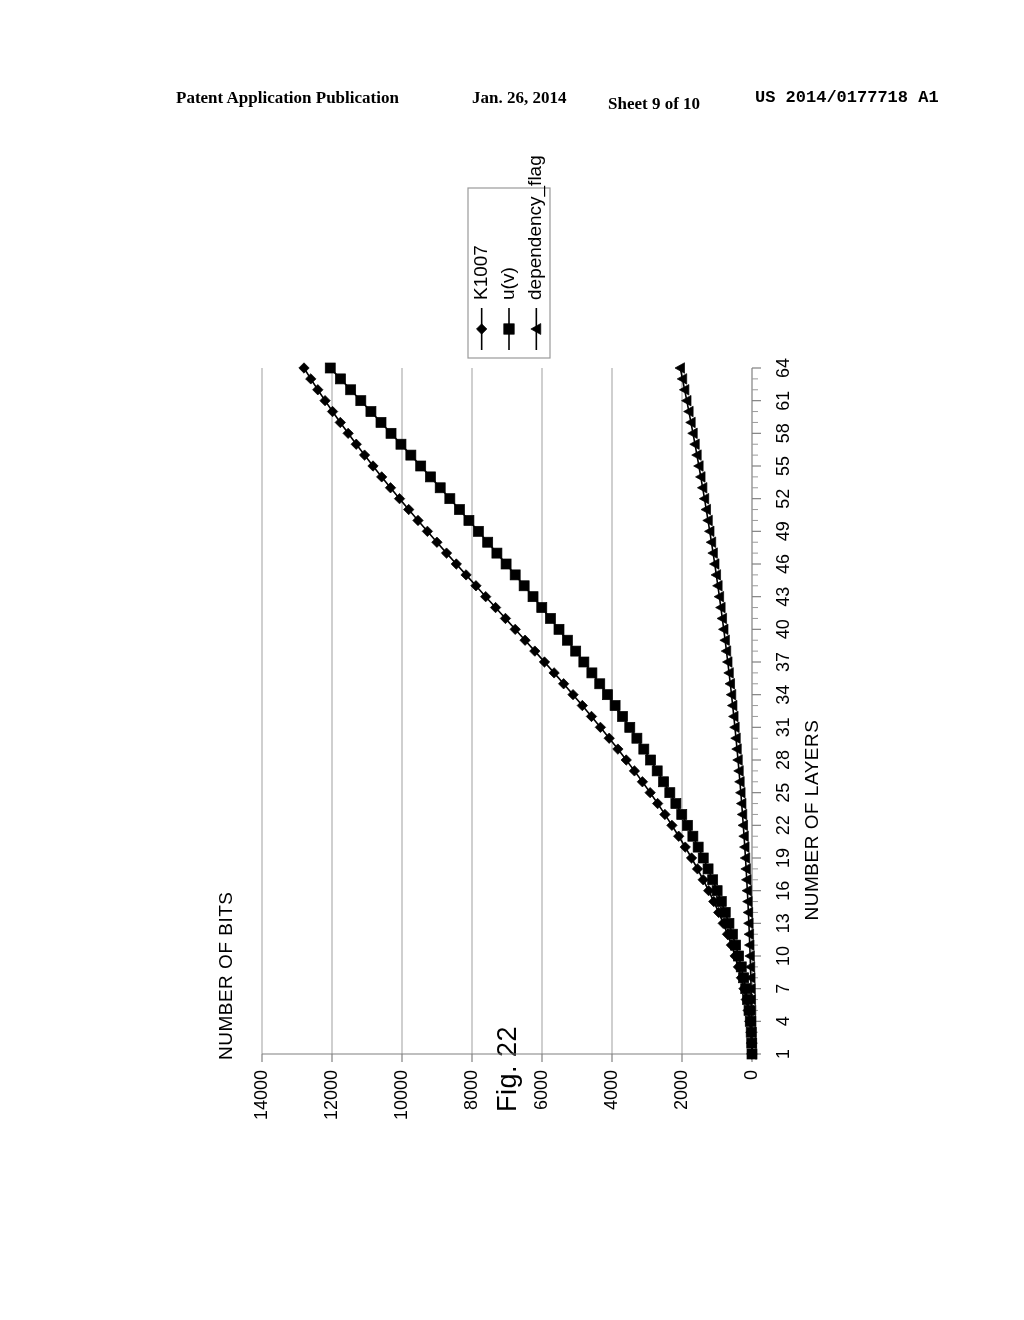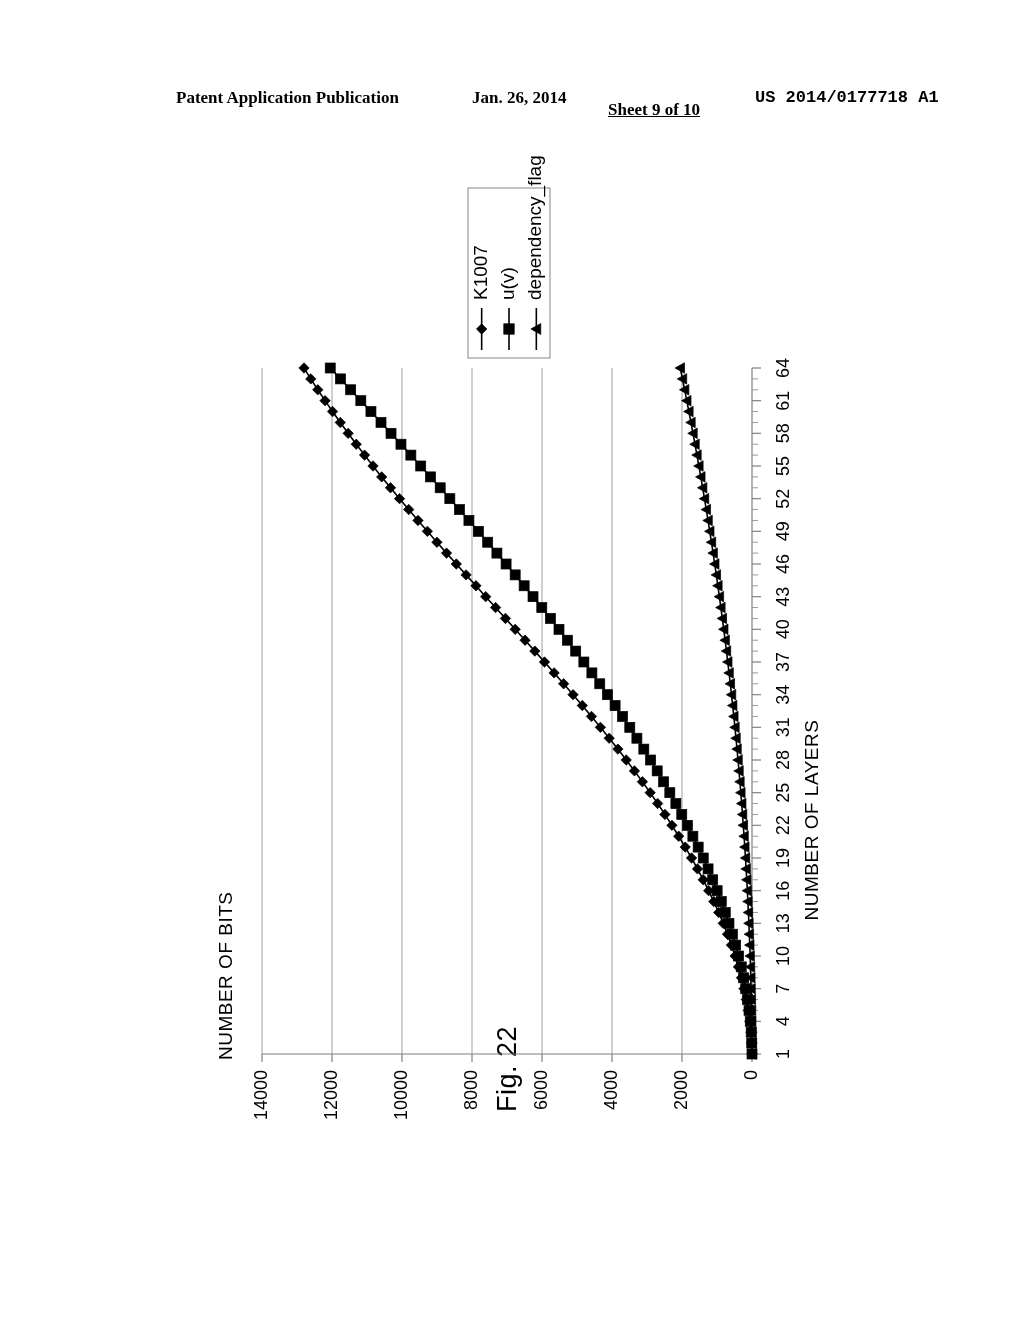--- a/index.html
+++ b/index.html
@@ -24,21 +24,21 @@
     height: 28px;
     font-family: "Liberation Serif", serif;
     font-weight: bold;
     font-size: 17px;
     color: #000;
     white-space: nowrap;
     margin-left: 48px;
   }
   .pat-header .h-pub   { position: absolute; left: 128px; top: 0; }
   .pat-header .h-date  { position: absolute; left: 424px; top: 0; }
-  .pat-header .h-sheet { position: absolute; left: 560px; top: 12px; text-decoration: underline; }
+  .pat-header .h-sheet { position: absolute; left: 560px; top: 6px; }
   .pat-header .h-num   { position: absolute; left: 707px; top: 0; font-family: Liberation Mono, monospace; }
 
   
   .fig-caption {
     position: absolute;
     left: 492px;
     top: 1112px;
     font-family: "Liberation Sans", sans-serif;
     font-size: 27px;
     color: #000;

